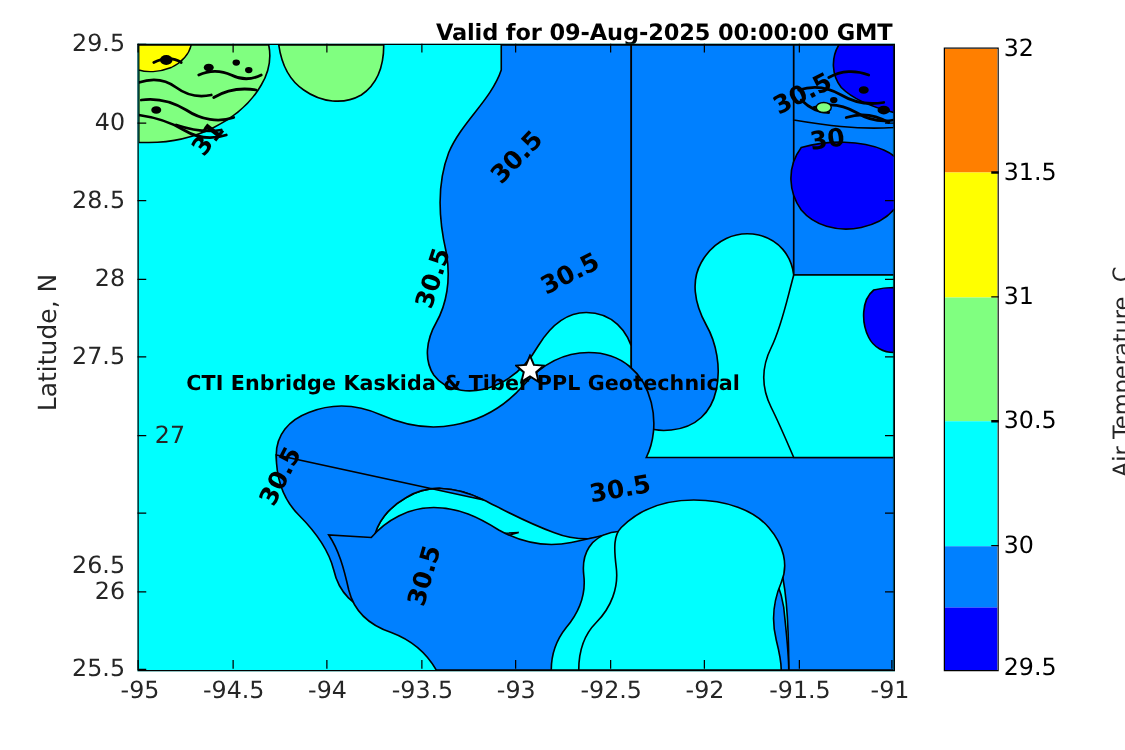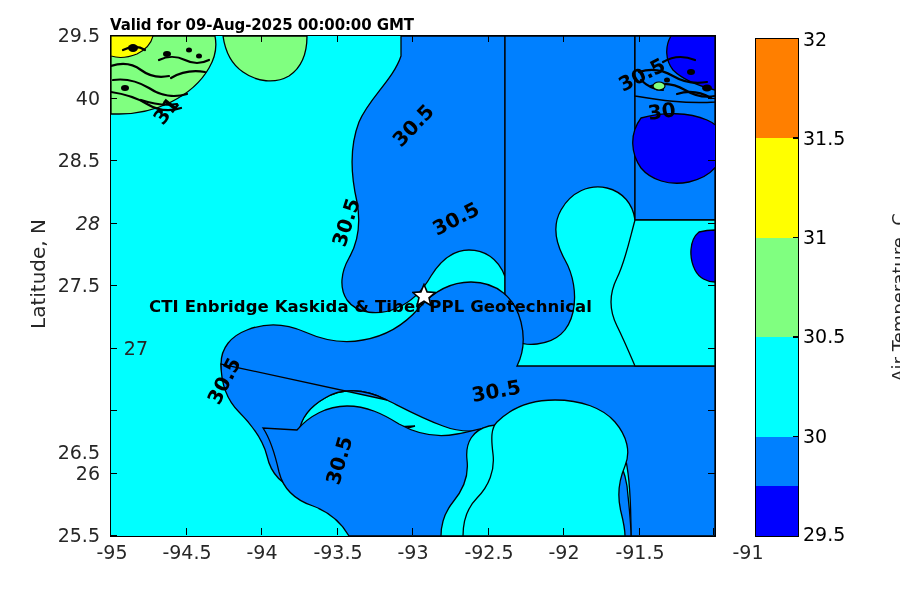--- a/index.html
+++ b/index.html
@@ -23,22 +23,22 @@
     height: 600px;
     background: #ffffff;
   }
 
   
   .chart-title {
     position: absolute;
     left: 110px;
     top: 16px;
     width: 604px;
-    text-align: left;
-    font-size: 15px;
+    text-align: right;
+    font-size: 18px;
     font-weight: bold;
     color: #000000;
     letter-spacing: -0.1px;
     white-space: nowrap;
   }
 
   
   #plot-area {
     position: absolute;
     left: 110px;
@@ -390,21 +390,21 @@
     <div class="tick-mark xtick-top" style="left:638.5px;top:35px;"></div>
 
     <div class="xticklabel" style="left:112px; top:541px;">-95</div>
     <div class="xticklabel" style="left:187px; top:541px;">-94.5</div>
     <div class="xticklabel" style="left:262px; top:541px;">-94</div>
     <div class="xticklabel" style="left:338px; top:541px;">-93.5</div>
     <div class="xticklabel" style="left:413px; top:541px;">-93</div>
     <div class="xticklabel" style="left:489px; top:541px;">-92.5</div>
     <div class="xticklabel" style="left:564px; top:541px;">-92</div>
     <div class="xticklabel" style="left:640px; top:541px;">-91.5</div>
-    <div class="xticklabel" style="left:712px; top:541px;margin-left:36px;">-91</div>
+    <div class="xticklabel" style="left:712px; top:541px;">-91</div>
   </div>
 
   <div>
     <div class="tick-mark ytick" style="left:110px; top:535px;"></div>
     <div class="tick-mark ytick" style="left:110px; top:472.5px;"></div>
     <div class="tick-mark ytick" style="left:110px; top:410px;"></div>
     <div class="tick-mark ytick" style="left:110px; top:347.5px;"></div>
     <div class="tick-mark ytick" style="left:110px; top:285px;"></div>
     <div class="tick-mark ytick" style="left:110px; top:222.5px;"></div>
     <div class="tick-mark ytick" style="left:110px; top:160px;"></div>
@@ -417,21 +417,21 @@
     <div class="tick-mark ytick-right" style="left:708px; top:285px;"></div>
     <div class="tick-mark ytick-right" style="left:708px; top:222.5px;"></div>
     <div class="tick-mark ytick-right" style="left:708px; top:160px;"></div>
     <div class="tick-mark ytick-right" style="left:708px; top:97.5px;"></div>
 
     <div class="yticklabel" style="left:0px; width:100px; top:535px;">25.5</div>
     <div class="yticklabel" style="left:0px; width:100px; top:472.5px;">26</div>
     <div class="yticklabel" style="left:0px; width:100px; top:410px;margin-top:42px;">26.5</div>
     <div class="yticklabel" style="left:0px; width:100px; top:347.5px;margin-left:48px;">27</div>
     <div class="yticklabel" style="left:0px; width:100px; top:285px;">27.5</div>
-    <div class="yticklabel" style="left:0px; width:100px; top:222.5px;font-style:italic;">28</div>
+    <div class="yticklabel" style="left:0px; width:100px; top:222.5px;">28</div>
     <div class="yticklabel" style="left:0px; width:100px; top:160px;">28.5</div>
     <div class="yticklabel" style="left:0px; width:100px; top:97.5px;">40</div>
     <div class="yticklabel" style="left:0px; width:100px; top:35px;">29.5</div>
   </div>
   <div class="axis-label-y">Latitude, N</div>
 
   <div id="colorbar">
     <div class="cb-band" style="top: 0px; height: 99.4px; background: rgb(255, 127, 0);"></div>
     <div class="cb-band" style="top: 99.4px; height: 99.4px; background: rgb(255, 255, 0);"></div>
     <div class="cb-band" style="top: 198.8px; height: 99.4px; background: rgb(128, 255, 128);"></div>

